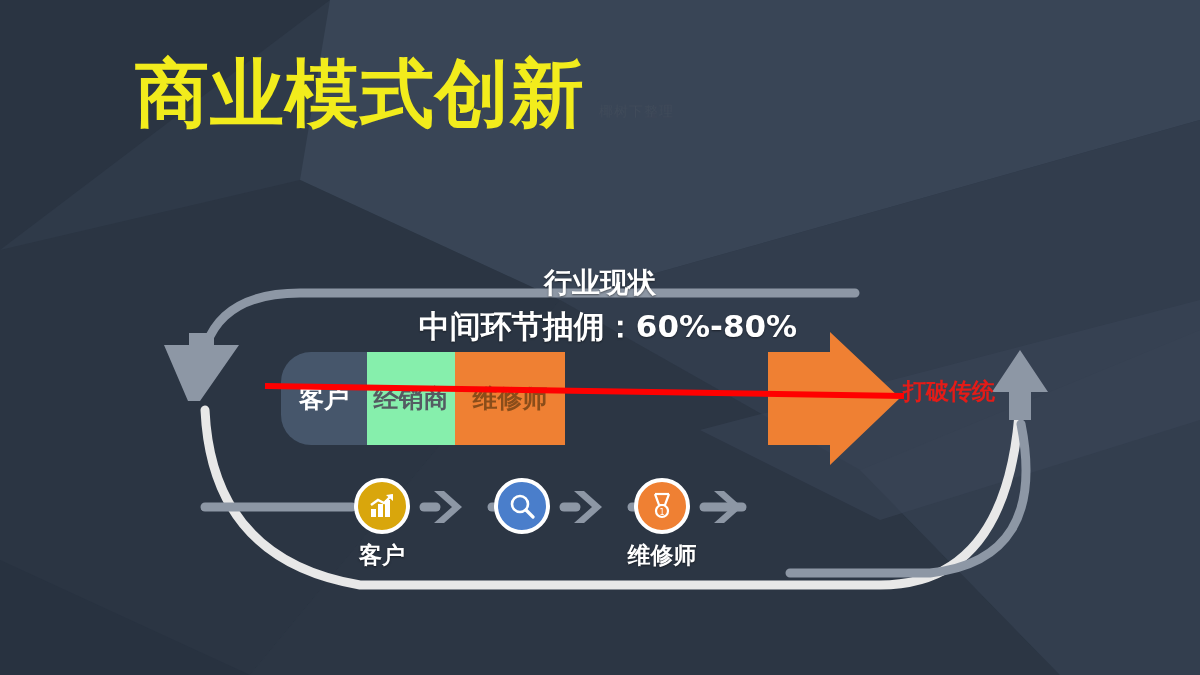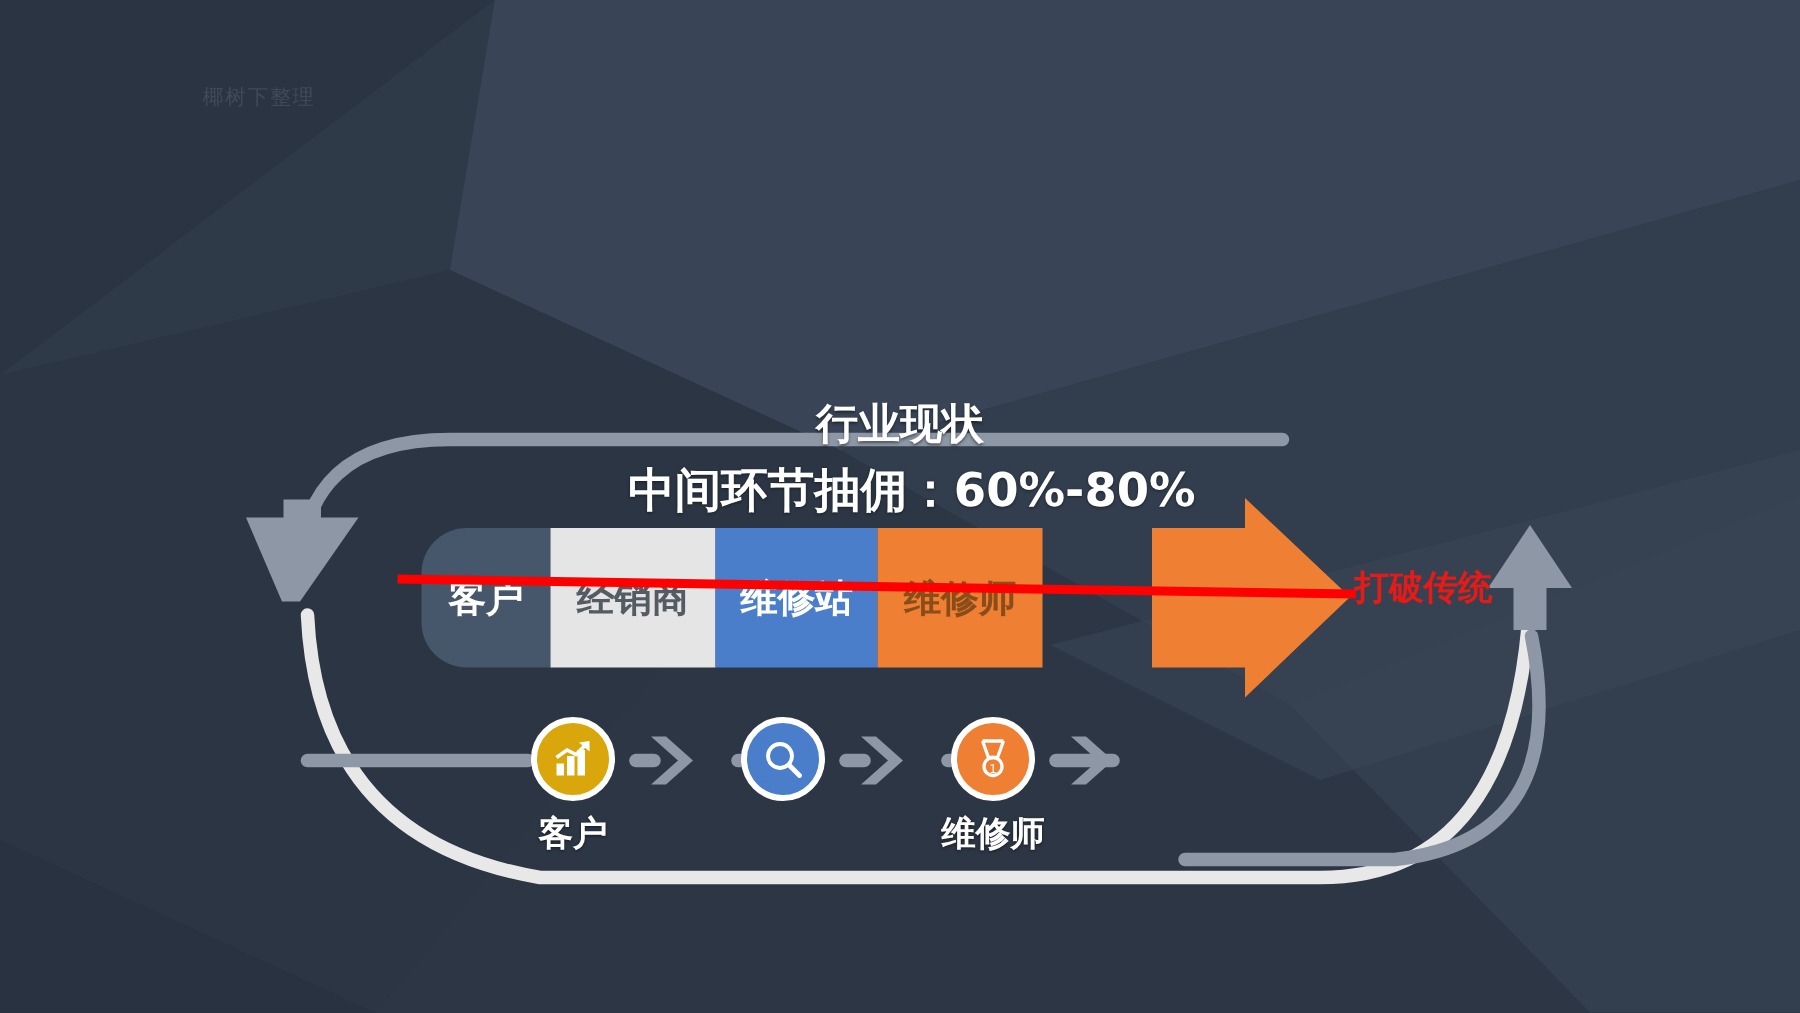--- a/index.html
+++ b/index.html
@@ -231,36 +231,36 @@
     <path d="M 205,410 Q 212,560 360,585 L 880,585 Q 1010,585 1020,400" stroke="#e8e8e8" stroke-width="9" fill="none" stroke-linecap="round"></path>
 
     <path d="M 1020,350 L 1048,392 L 1031,392 L 1031,420 L 1009,420 L 1009,392 L 992,392 Z" fill="#8d97a5"></path>
 
     <path d="M 1021,424 Q 1048,560 930,573 L 790,573" stroke="#8d97a5" stroke-width="9" fill="none" stroke-linecap="round"></path>
 
     <path d="M 962,293 Q 1050,296 1048,370" stroke="#e8e8e8" stroke-width="9" fill="none" stroke-linecap="round" opacity="0"></path>
   </svg>
 
   <div id="title-block">
+    <div id="main-title">商业模式创新</div>
     <div id="title-watermark">椰树下整理</div>
   </div>
 
   <div id="diagram">
 
     <div class="headline" id="headline-top">行业现状</div>
     <div class="headline" id="headline-sub">中间环节抽佣：60%-80%</div>
 
     <svg id="arrow-head" viewBox="0 0 132 133" preserveAspectRatio="none">
       <polygon points="0,20 62,20 62,0 132,66 62,133 62,113 0,113" fill="#ef8033"></polygon>
     </svg>
 
     <div id="process-bar">
       <div class="seg first" style="width: 86px; background: rgb(70, 86, 107); color: rgb(255, 255, 255);">客户</div>
-      <div class="seg" style="width: 110px; background: #e5e5e5; color: rgb(84, 91, 98);">经销商</div>
-      <div class="seg" style="width: 108px; background: rgb(74, 126, 203); color: rgb(255, 255, 255);">维修站</div>
+      <div class="seg" style="width: 88px; background: #86efac; color: rgb(84, 91, 98);">经销商</div>
       <div class="seg" style="width: 110px; background: rgb(239, 128, 51); color: rgb(138, 77, 26);">维修师</div>
     </div>
 
     <svg id="strike-line" viewBox="0 0 645 22" preserveAspectRatio="none">
       <line x1="3" y1="6" x2="642" y2="16" stroke="#ff0000" stroke-width="6"></line>
     </svg>
 
     <div id="break-text">打破传统</div>
 
     <svg id="chain-rail" viewBox="0 0 1200 675" preserveAspectRatio="none">

